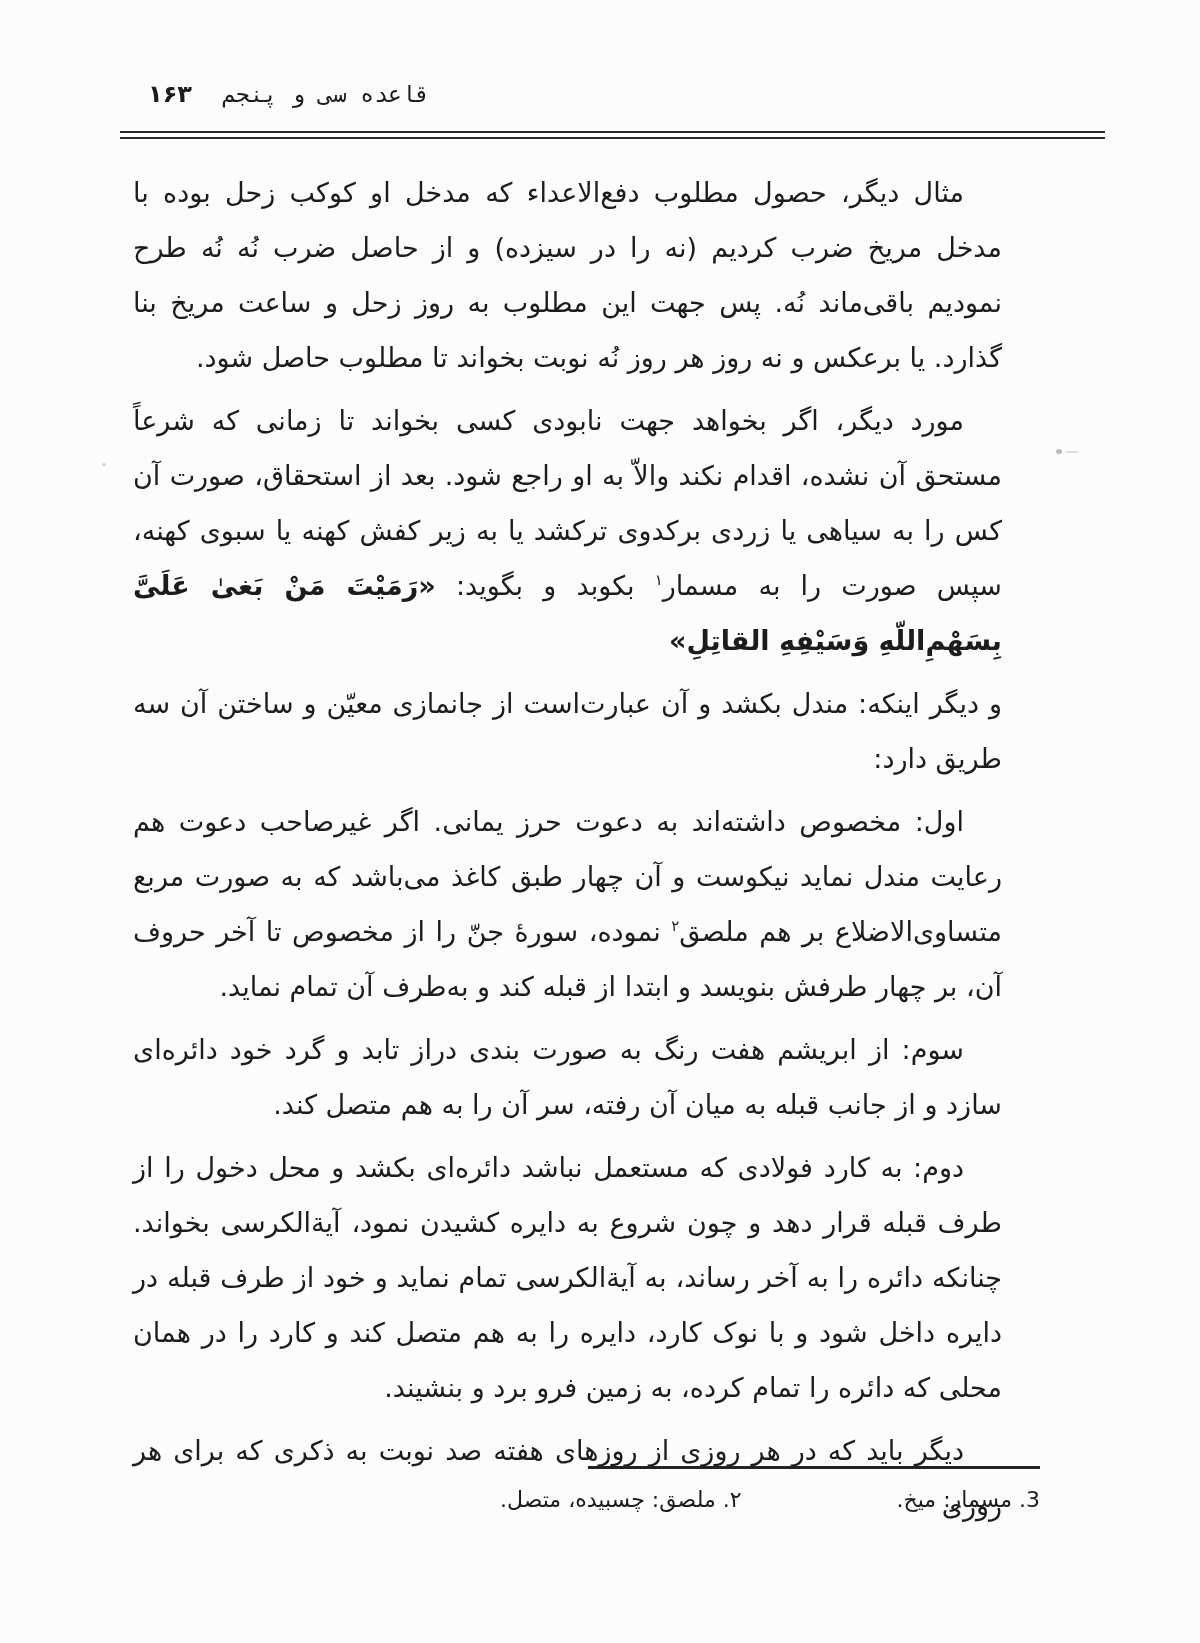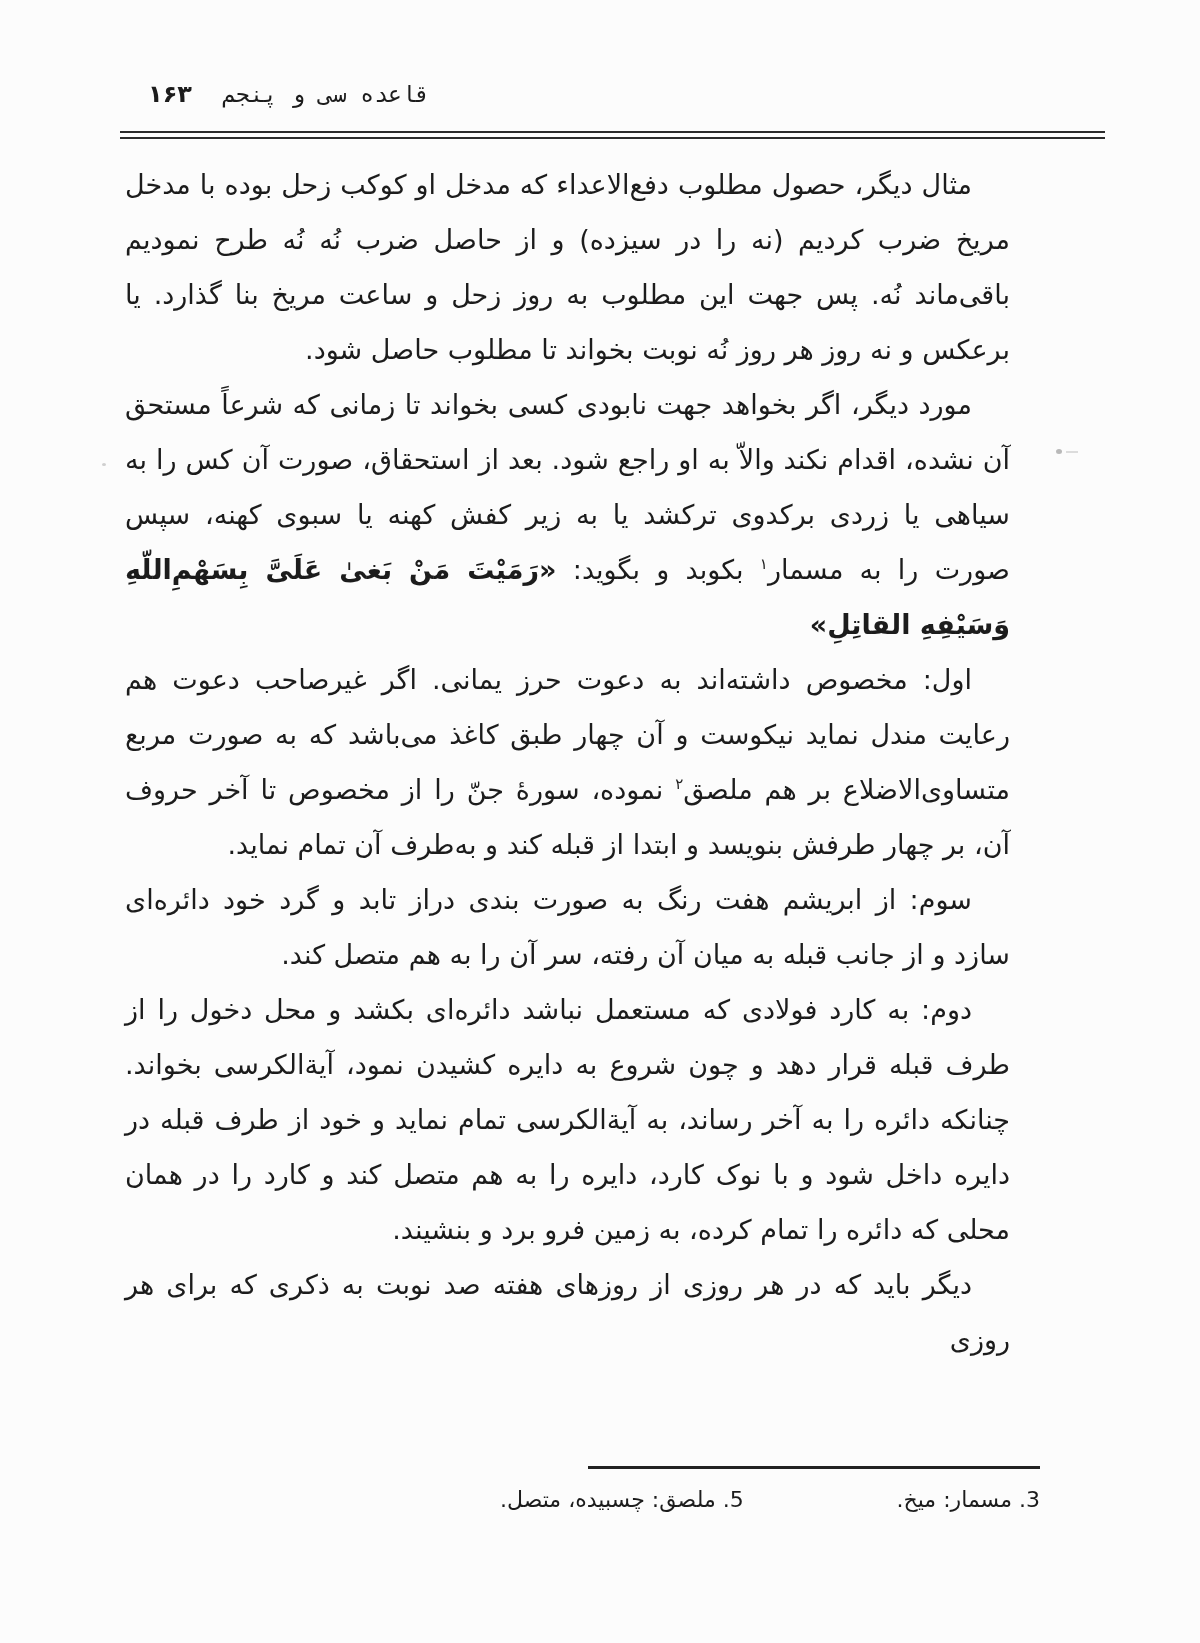--- a/index.html
+++ b/index.html
@@ -38,21 +38,21 @@
   .body-text {
     position: absolute;
     left: 125px;
     top: 157px;
     width: 885px;
     direction: rtl;
     text-align: justify;
     font-size: 27px;
     line-height: 55px;
   }
-  .body-text p { margin: 0; }
+  .body-text p { margin: 8px; }
   .body-text p.indent { text-indent: 38px; }
   .bold { font-weight: bold; }
   sup.fn-marker {
     font-size: 15px;
     line-height: 0;
     vertical-align: super;
   }
   .footnote-rule {
     position: absolute;
     left: 588px;
@@ -85,30 +85,31 @@
   <div class="page-header">
     <span class="chapter-title">قاعده سی و پنجم</span>
     <span class="page-number">۱۶۳</span>
   </div>
 
   <div class="header-rule"></div>
 
   <main class="body-text">
       <p class="indent"><span>مثال دیگر، حصول مطلوب دفع‌الاعداء که مدخل او کوکب زحل بوده با مدخل مریخ ضرب کردیم (نه را در سیزده) و از حاصل ضرب نُه نُه طرح نمودیم باقی‌ماند نُه. پس جهت این مطلوب به روز زحل و ساعت مریخ بنا گذارد. یا برعکس و نه روز هر روز نُه نوبت بخواند تا مطلوب حاصل شود.</span></p>
       <p class="indent"><span>مورد دیگر، اگر بخواهد جهت نابودی کسی بخواند تا زمانی که شرعاً مستحق آن نشده، اقدام نکند والاّ به او راجع شود. بعد از استحقاق، صورت آن کس را به سیاهی یا زردی برکدوی ترکشد یا به زیر کفش کهنه یا سبوی کهنه، سپس صورت را به مسمار</span><sup class="fn-marker">۱</sup><span> بکوبد و بگوید: </span><span class="bold">«رَمَیْتَ مَنْ بَغیٰ عَلَیَّ بِسَهْمِ‌اللّهِ وَسَیْفِهِ القاتِلِ»</span></p>
+      <p class=""><span>و دیگر اینکه: مندل بکشد و آن عبارت‌است از جانمازی معیّن و ساختن آن سه طریق دارد:</span></p>
       <p class="indent"><span>اول: مخصوص داشته‌اند به دعوت حرز یمانی. اگر غیرصاحب دعوت هم رعایت مندل نماید نیکوست و آن چهار طبق کاغذ می‌باشد که به صورت مربع متساوی‌الاضلاع بر هم ملصق</span><sup class="fn-marker">۲</sup><span> نموده، سورهٔ جنّ را از مخصوص تا آخر حروف آن، بر چهار طرفش بنویسد و ابتدا از قبله کند و به‌طرف آن تمام نماید.</span></p>
       <p class="indent"><span>سوم: از ابریشم هفت رنگ به صورت بندی دراز تابد و گرد خود دائره‌ای سازد و از جانب قبله به میان آن رفته، سر آن را به هم متصل کند.</span></p>
       <p class="indent"><span>دوم: به کارد فولادی که مستعمل نباشد دائره‌ای بکشد و محل دخول را از طرف قبله قرار دهد و چون شروع به دایره کشیدن نمود، آیةالکرسی بخواند. چنانکه دائره را به آخر رساند، به آیةالکرسی تمام نماید و خود از طرف قبله در دایره داخل شود و با نوک کارد، دایره را به هم متصل کند و کارد را در همان محلی که دائره را تمام کرده، به زمین فرو برد و بنشیند.</span></p>
       <p class="indent"><span>دیگر باید که در هر روزی از روزهای هفته صد نوبت به ذکری که برای هر روزی</span></p>
     </main>
 
   <div class="footnote-rule"></div>
 
   <div class="footnotes-row">
     <span>3. مسمار: میخ.</span>
-    <span>5. ملصق: چسبیده، متصل.</span>
+    <span>۲. ملصق: چسبیده، متصل.</span>
   </div>
 
   <span class="scan-artifact artifact-1"></span>
   <span class="scan-artifact artifact-2"></span>
   <span class="scan-artifact artifact-3"></span>
 
 </div>
 
 </body></html>

